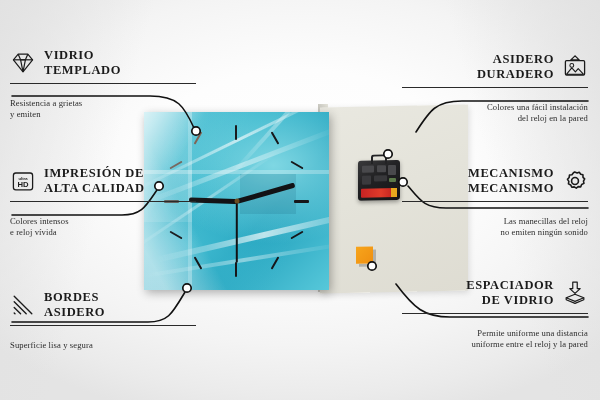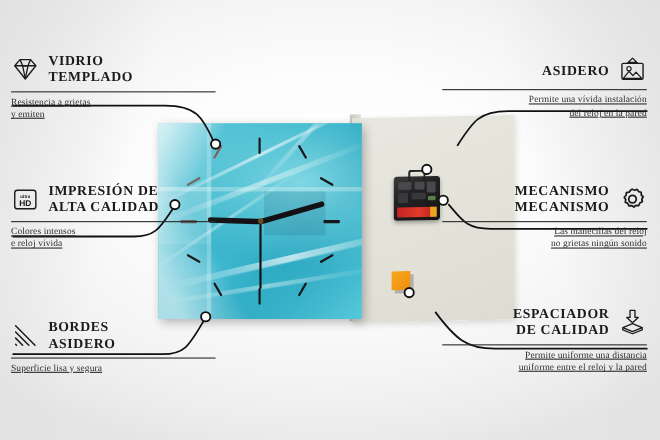--- a/index.html
+++ b/index.html
@@ -125,23 +125,22 @@
     color:#1b1b1b;
   }
   .f-rule{
     height:1px;background:#2a2a2a;margin-top:5px;width:100%;
   }
   .f-desc{
     font-family:"Liberation Serif", serif;
     font-size:8.6px;
     line-height:1.38;
     color:#2c2c2c;
-    margin-top:3px;
+    margin-top:14px;
     letter-spacing:.1px;
-    text-decoration:underline;
   }
   .f-icon{width:26px;height:24px;flex:0 0 26px;display:block;}
 
   
   #connectors{position:absolute;left:0;top:0;width:600px;height:400px;pointer-events:none;}
 </style>
 </head>
 <body>
 
 <div id="stage">
@@ -285,60 +284,61 @@
     <div class="f-rule"></div>
     <div class="f-desc">
       <div>Superficie lisa y segura</div>
     </div>
   </div>
 
   <div class="feature f-right" style="top:52px;">
     <div class="f-head">
       <div>
         <div class="f-title">ASIDERO</div>
+        <div class="f-title">DURADERO</div>
       </div>
       <svg class="f-icon" viewBox="0 0 32 30">
         <path d="M16,1 L11,6 L21,6 Z" fill="none" stroke="#1b1b1b" stroke-width="1.4"></path>
         <rect x="4" y="7" width="24" height="18" rx="1.5" fill="none" stroke="#1b1b1b" stroke-width="1.6"></rect>
         <circle cx="12" cy="13" r="2.4" fill="none" stroke="#1b1b1b" stroke-width="1.3"></circle>
         <path d="M5.5,24 L12,16 L16.5,21 L20,17 L26.5,24 Z" fill="none" stroke="#1b1b1b" stroke-width="1.4" stroke-linejoin="round"></path>
       </svg>
     </div>
     <div class="f-rule"></div>
     <div class="f-desc">
-      <div>Permite una vívida instalación</div>
+      <div>Colores una fácil instalación</div>
       <div>del reloj en la pared</div>
     </div>
   </div>
 
   <div class="feature f-right" style="top:166px;">
     <div class="f-head">
       <div>
         <div class="f-title">MECANISMO</div>
         <div class="f-title">MECANISMO</div>
       </div>
       <svg class="f-icon" viewBox="0 0 32 30">
         <g fill="none" stroke="#1b1b1b" stroke-width="2" stroke-linejoin="round">
           <path d="M16,3.5 l3.1,1.2 2.6,-1.0 1.9,2.6 2.7,0.6 0.1,3.2 2.1,1.9 -1.5,2.9 0.6,2.8 -2.9,1.4 -1.2,2.9 -3.1,-0.3 -2.4,2.0 -2.6,-1.7 -3.0,0.5 -1.4,-2.9 -2.8,-1.3 0.5,-3.1 -1.7,-2.6 2.1,-2.3 0.4,-3.0 3.1,-0.5 1.9,-2.5 Z" transform="translate(-0.4,0.3)"></path>
           <circle cx="16" cy="15" r="4.3"></circle>
         </g>
       </svg>
     </div>
     <div class="f-rule"></div>
     <div class="f-desc">
       <div>Las manecillas del reloj</div>
-      <div>no grietas ningún sonido</div>
+      <div>no emiten ningún sonido</div>
     </div>
   </div>
 
   <div class="feature f-right" style="top:278px;">
     <div class="f-head">
       <div>
         <div class="f-title">ESPACIADOR</div>
-        <div class="f-title">DE CALIDAD</div>
+        <div class="f-title">DE VIDRIO</div>
       </div>
       <svg class="f-icon" viewBox="0 0 32 30">
         <g fill="none" stroke="#1b1b1b" stroke-width="1.5" stroke-linejoin="round">
           <path d="M13.2,1.5 L18.8,1.5 L18.8,9.5 L22.5,9.5 L16,15.5 L9.5,9.5 L13.2,9.5 Z"></path>
           <path d="M16,16.5 L27,21 L16,25.5 L5,21 Z"></path>
           <path d="M5,21 L5,23.5 L16,28 L27,23.5 L27,21"></path>
         </g>
       </svg>
     </div>
     <div class="f-rule"></div>

